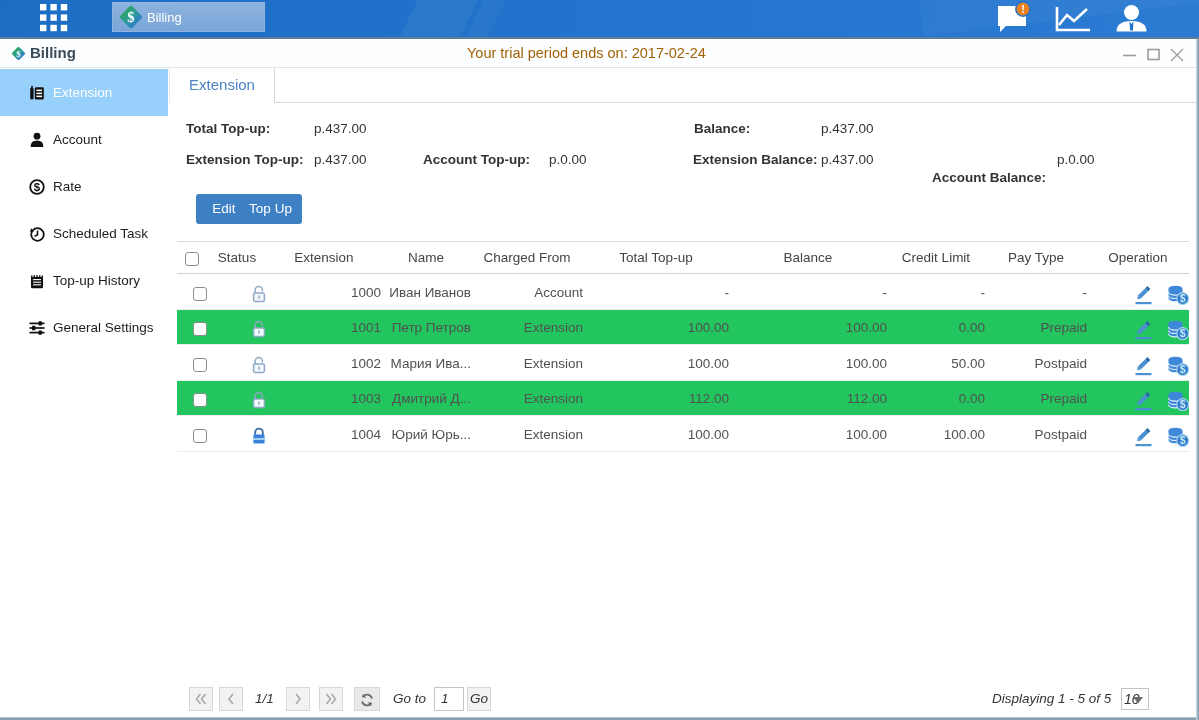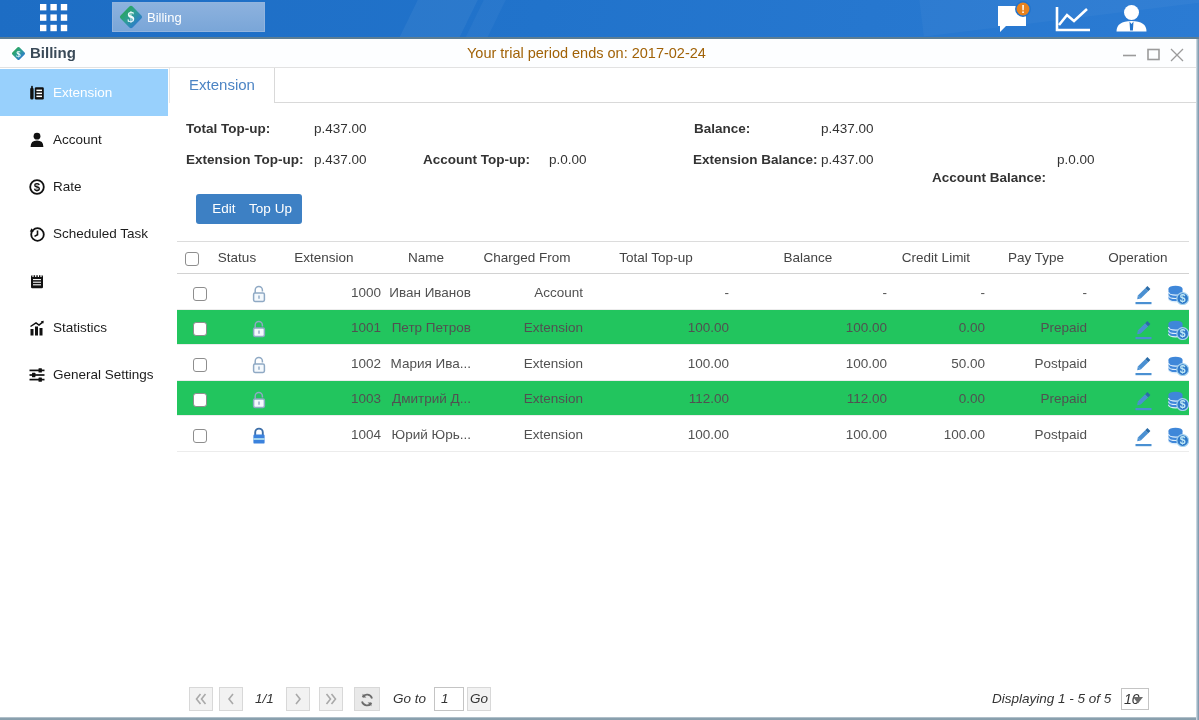--- a/index.html
+++ b/index.html
@@ -176,32 +176,21 @@
           <line x1="6.7" y1="0.5" x2="6.7" y2="4"></line>
           <line x1="9.4" y1="0.5" x2="9.4" y2="4"></line>
           <line x1="12" y1="0.5" x2="12" y2="4"></line>
         </g>
         <g stroke="#fff" stroke-width="1.1">
           <line x1="4" y1="6.6" x2="12" y2="6.6"></line>
           <line x1="4" y1="9.2" x2="12" y2="9.2"></line>
           <line x1="4" y1="11.8" x2="12" y2="11.8"></line>
         </g>
       </svg>
-    </div>
-  <div class="sitem">
-      <svg width="16" height="16" viewBox="0 0 16 16">
-        <g fill="#111">
-          <rect x="1.5" y="9" width="3" height="6.5"></rect>
-          <rect x="6" y="6.5" width="3" height="9"></rect>
-          <rect x="10.5" y="8" width="3" height="7.5"></rect>
-        </g>
-        <path d="M1.5 6.5 L7 2.8 L10 5 L14 1.8" stroke="#111" stroke-width="1.5" fill="none"></path>
-        <path d="M14.8 0.8 L11.8 1.2 L14.2 3.8 Z" fill="#111"></path>
-      </svg>
-      <span>Statistics</span>
+      <span>Top-up History</span>
     </div>
   <div class="sitem">
       <svg width="16" height="16" viewBox="0 0 16 16">
         <g stroke="#111" stroke-width="1.7">
           <line x1="0.5" y1="3.4" x2="15.5" y2="3.4"></line>
           <line x1="0.5" y1="8" x2="15.5" y2="8"></line>
           <line x1="0.5" y1="12.6" x2="15.5" y2="12.6"></line>
         </g>
         <g fill="#111">
           <rect x="9.5" y="1.2" width="3.4" height="4.4" rx="0.5"></rect>

